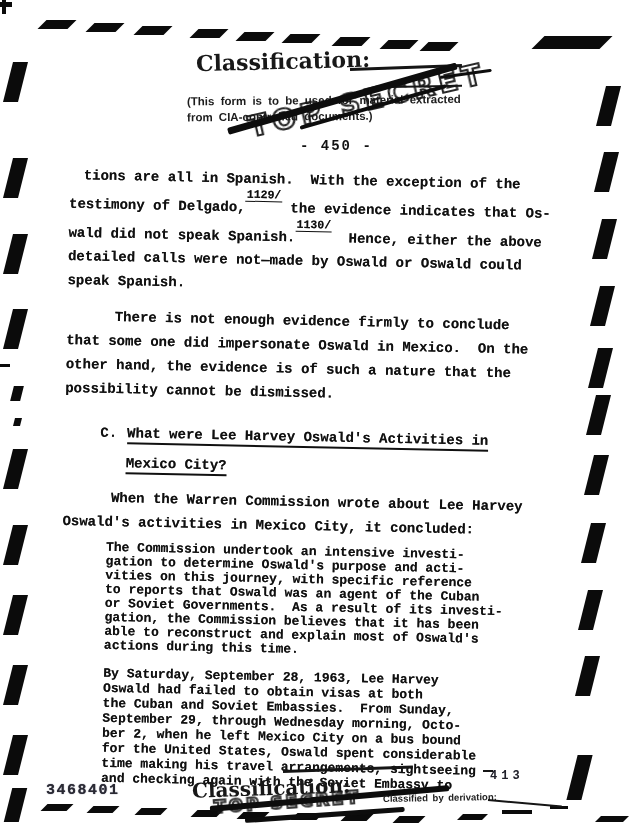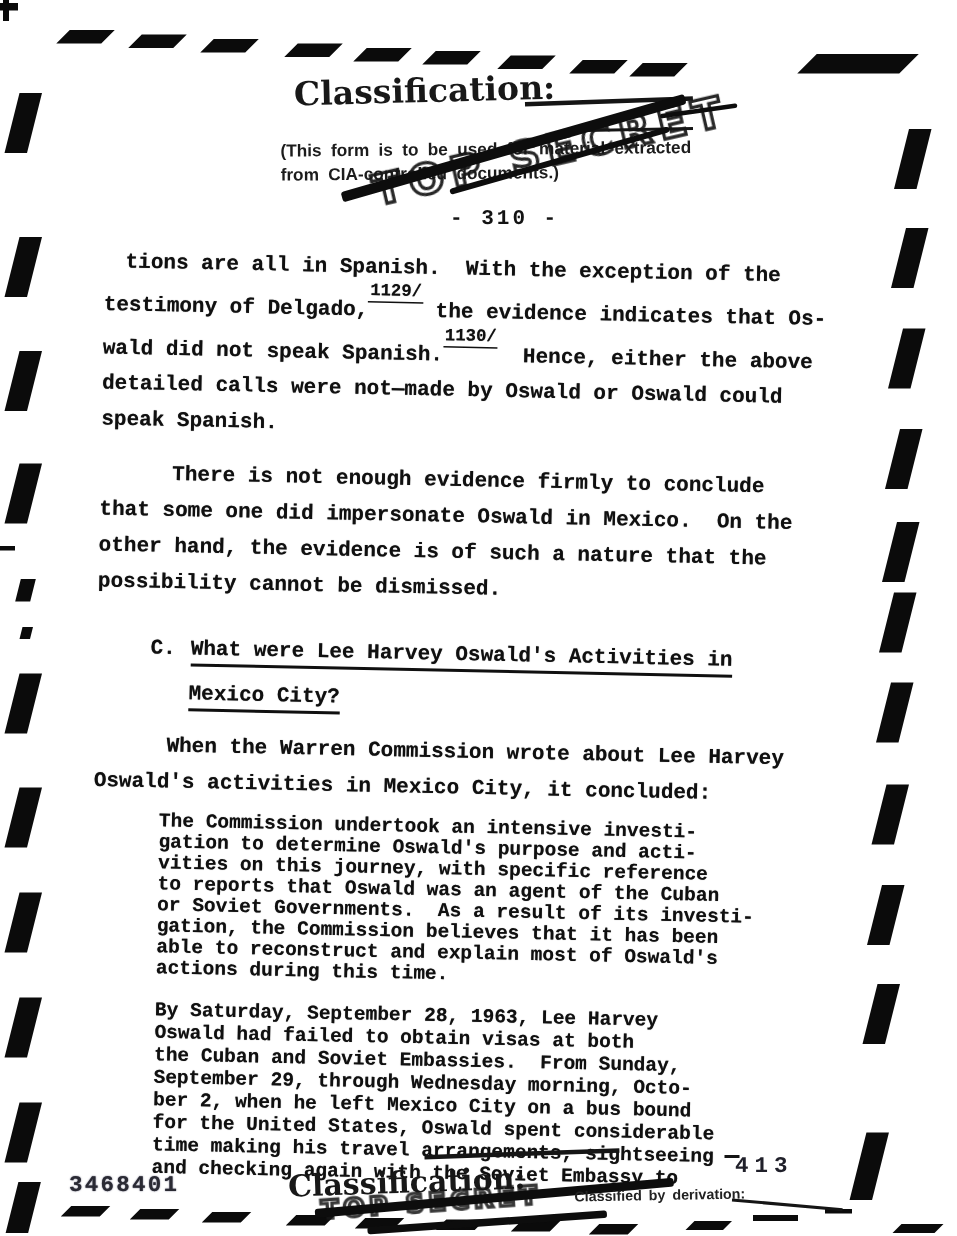--- a/index.html
+++ b/index.html
@@ -61,21 +61,21 @@
   .fnref{
     position:relative;top:-8px;font-size:11.5px;
     border-bottom:1.5px solid #101010;padding:0 1px;letter-spacing:0;
   }
   
   .docnum{
     position:absolute;left:46px;top:782px;font-size:15px;font-weight:bold;
     letter-spacing:1.5px;color:#2a2a33;text-shadow:0 0 1px rgba(30,30,60,.8);
   }
   .pageref{
-    position:absolute;left:490px;top:769px;font-size:15px;font-weight:bold;
+    position:absolute;left:490px;top:769px;font-size:12px;font-weight:bold;
     letter-spacing:4px;color:#20202a;
   }
   .derivlabel{
     position:absolute;left:383px;top:792px;
     font-family:"Liberation Sans","DejaVu Sans",sans-serif;
     font-weight:bold;font-size:9.5px;color:#222;transform:rotate(-1deg);
     word-spacing:2px;
   }
 </style>
 </head>
@@ -142,21 +142,21 @@
   <div class="formnote">
     <div>(This form is to be used for material extracted</div>
     <div>from CIA-controlled documents.)</div>
   </div>
 
   <div class="stamp top">TOP SECRET</div>
   <i class="bar" style="left:228px;top:128px;width:238px;height:7px;transform:rotate(-16deg)"></i>
   <i class="bar" style="left:300px;top:126px;width:152px;height:4px;transform:rotate(-16deg)"></i>
   <i class="bar" style="left:440px;top:76px;width:52px;height:3px;transform:rotate(-8deg)"></i>
 
-  <div class="pageno">- 310 -</div>
+  <div class="pageno">- 450 -</div>
 
   <div class="textblock">
     <div class="para p1">
         <div class="tline">tions are all in Spanish.  With the exception of the</div>
         <div class="tline"><span>testimony of Delgado,</span><sup class="fnref">1129/</sup><span> the evidence indicates that Os-</span></div>
         <div class="tline"><span>wald did not speak Spanish.</span><sup class="fnref">1130/</sup><span>  Hence, either the above</span></div>
         <div class="tline">detailed calls were not—made by Oswald or Oswald could</div>
         <div class="tline">speak Spanish.</div>
       </div>
     <div class="para p2 firstindent">

